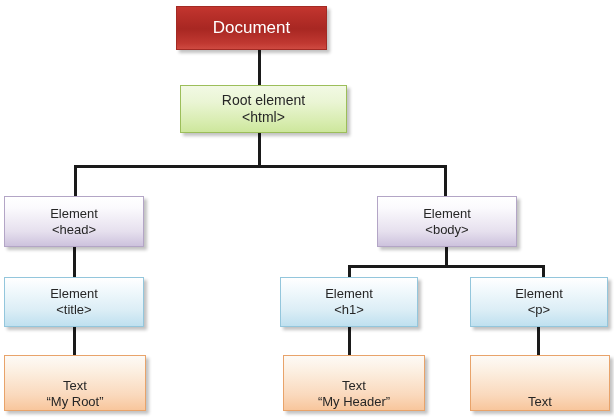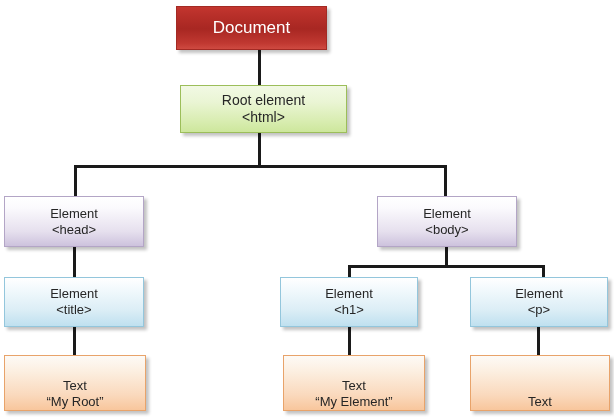--- a/index.html
+++ b/index.html
@@ -143,20 +143,20 @@
     <span class="l2">&lt;p&gt;</span>
   </div>
 
   <div class="node n-orange" style="left:4px; top:355px; width:142px; height:56px;">
     <span class="l1">Text</span>
     <span class="l2">“My Root”</span>
   </div>
 
   <div class="node n-orange" style="left:283px; top:355px; width:142px; height:56px;">
     <span class="l1">Text</span>
-    <span class="l2">“My Element”</span>
+    <span class="l2">“My Header”</span>
   </div>
 
   <div class="node n-orange" style="left:470px; top:355px; width:140px; height:56px;">
     <span class="l1">Text</span>
   </div>
 
 </div>
 
 </body></html>

